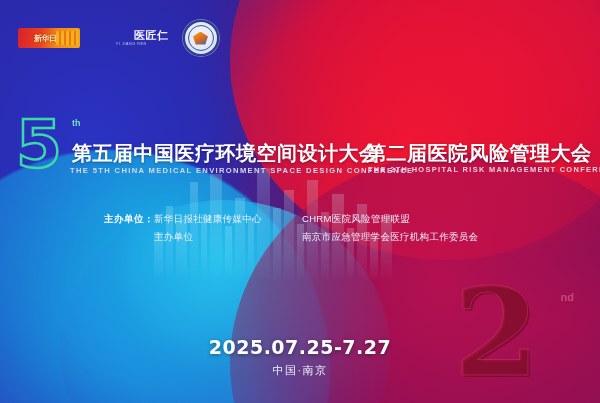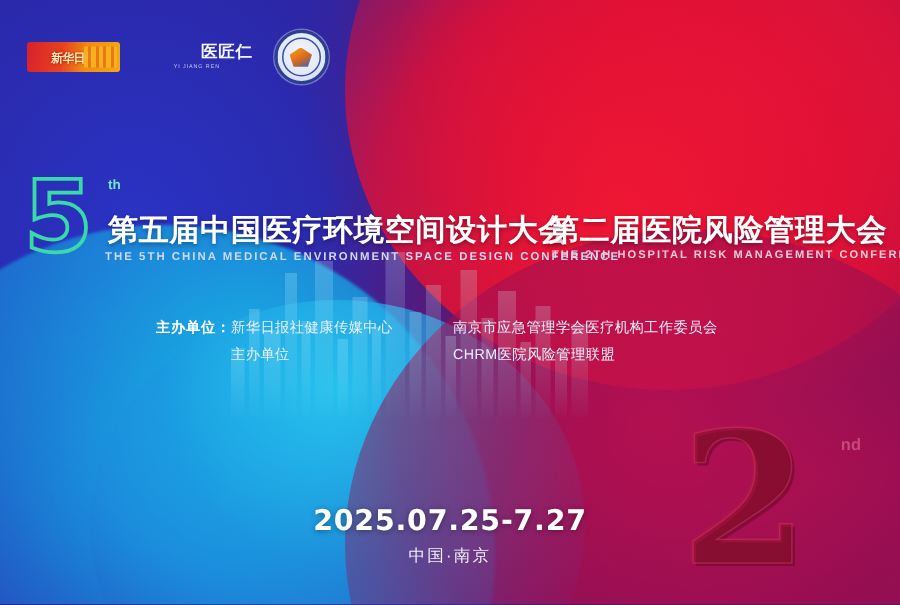--- a/index.html
+++ b/index.html
@@ -330,22 +330,22 @@
     <div class="en-title-r">THE 2TH HOSPITAL RISK MANAGEMENT CONFERENCE</div>
   </div>
 
   <div class="organizers">
     <div class="org-label">主办单位：</div>
     <div class="org-col">
       <div>新华日报社健康传媒中心</div>
       <div>主办单位</div>
     </div>
     <div class="org-col wide">
+      <div>CHRM医院风险管理联盟</div>
       <div>南京市应急管理学会医疗机构工作委员会</div>
-      <div>CHRM医院风险管理联盟</div>
     </div>
   </div>
 
   <div class="deco2">
     <div class="two">2</div>
     <div class="nd">nd</div>
   </div>
 
   <div class="date-block">
     <div class="date-main">2025.07.25-7.27</div>

